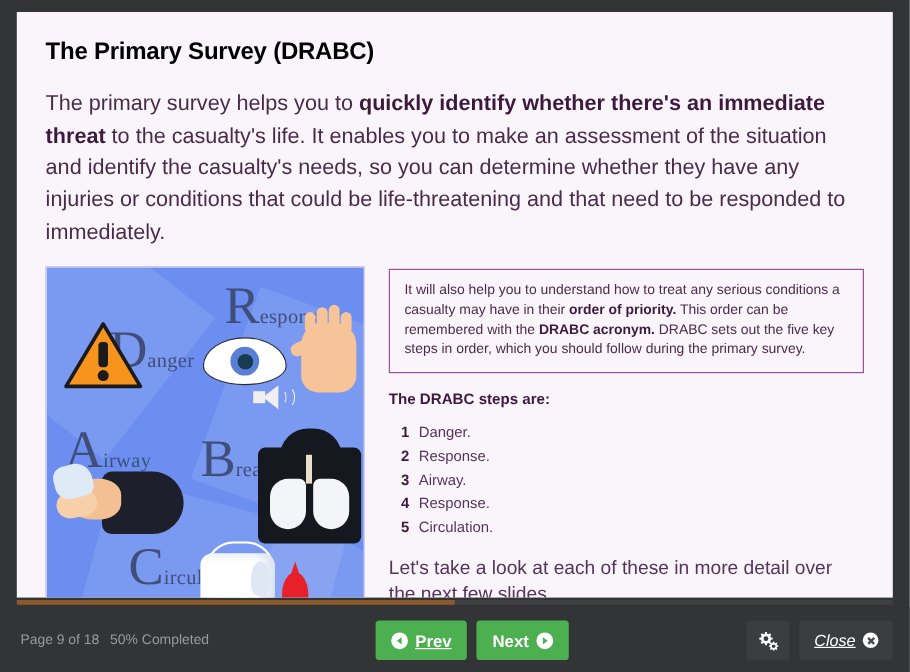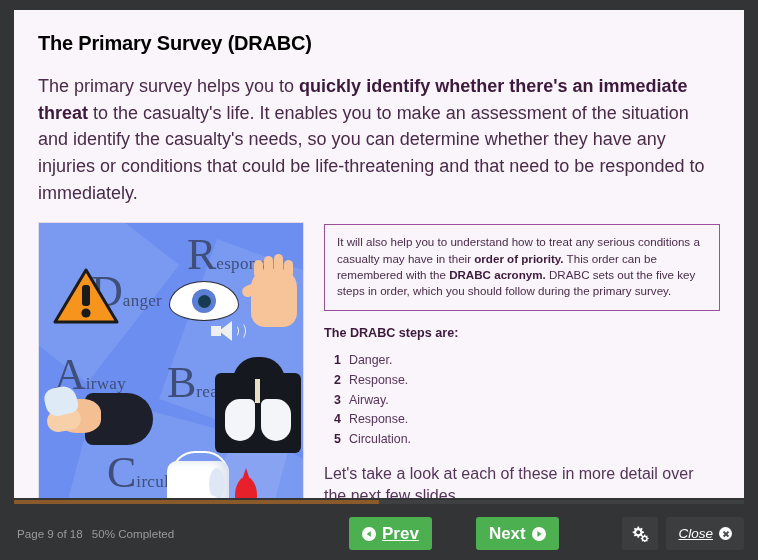--- a/index.html
+++ b/index.html
@@ -424,24 +424,23 @@
     display: flex;
     align-items: center;
     gap: 6px;
     height: 33px;
     padding: 16px 13px;
     background: #4caf50;
     border: none;
     border-radius: 3px;
     color: #ffffff;
     font-family: "Liberation Sans", sans-serif;
-    font-size: 17px;
+    font-size: 14px;
     font-weight: bold;
     cursor: pointer;
-    margin-left: 36px;
   }
   .nav-btn .lbl { text-decoration: underline; }
   .nav-btn.next .lbl { text-decoration: none; }
 
   .circ-icon {
     width: 14px; height: 14px;
     border-radius: 50%;
     background: #ffffff;
     position: relative;
     flex: 0 0 auto;

